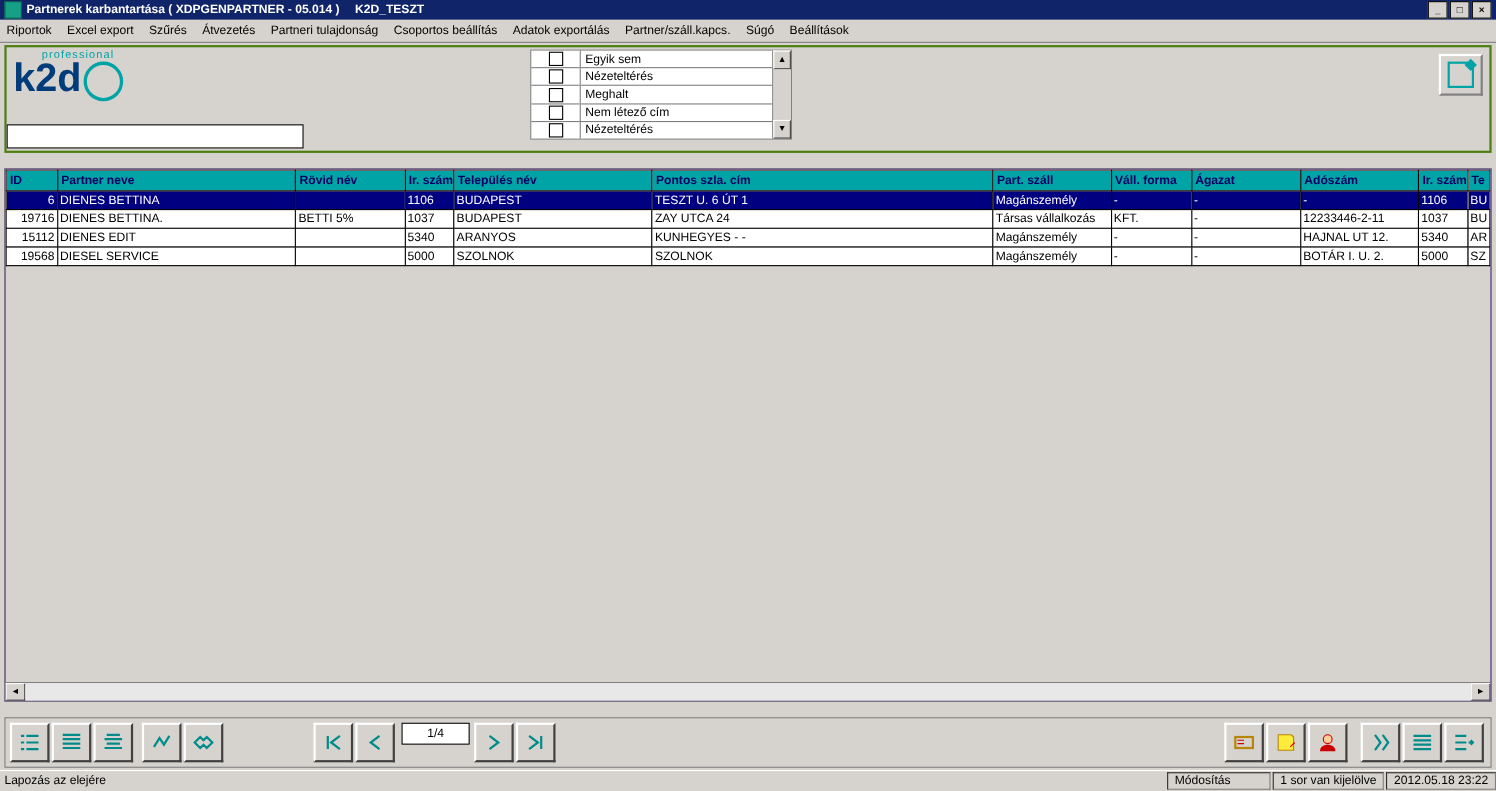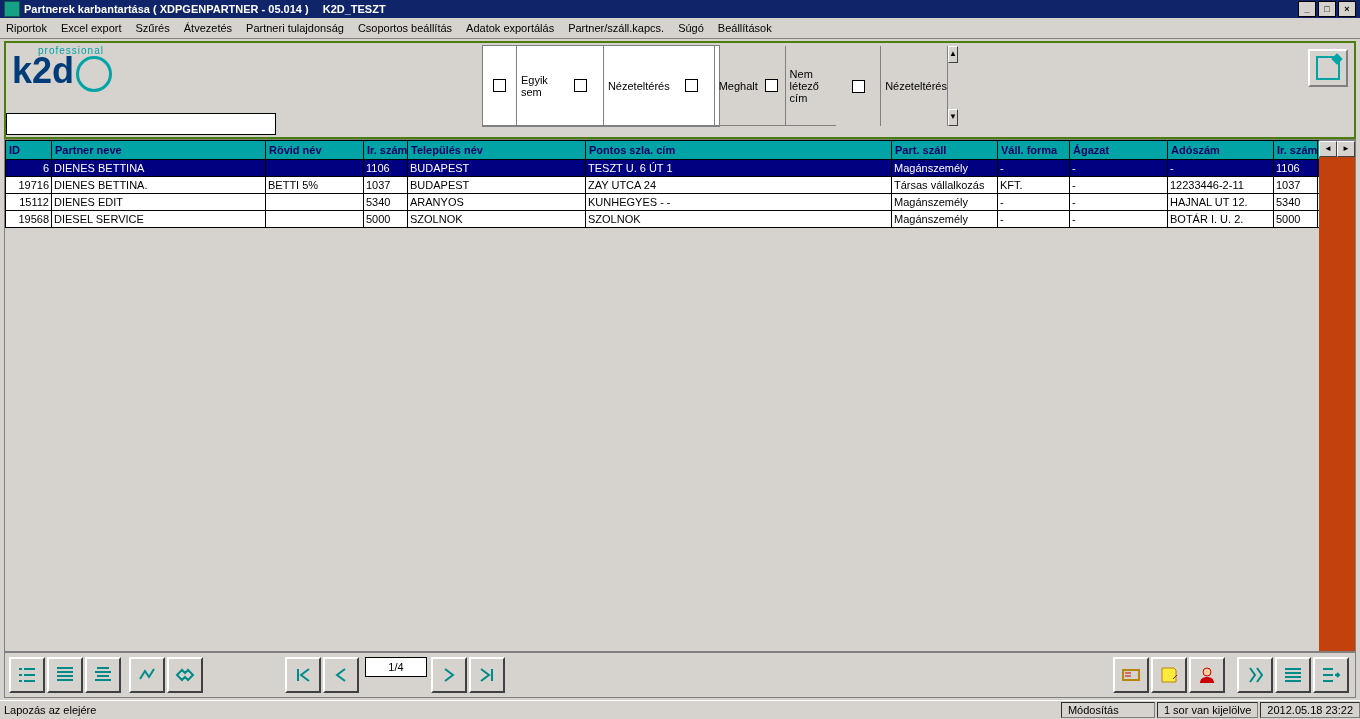--- a/index.html
+++ b/index.html
@@ -12,34 +12,34 @@
 .winbtn{width:16px;height:14px;background:#d6d3ce;border:1px solid #000;margin-left:2px;display:flex;align-items:center;justify-content:center;font-size:9px;font-weight:bold;color:#000}
 .menubar{height:20px;background:#d6d3ce;border-bottom:1px solid #808080;display:flex;align-items:center;padding:0 6px}
 .menubar span{margin-right:14px;cursor:default}
 .toparea{position:relative;height:94px;border:2px solid #4d7c0f;margin:2px 4px 0 4px;background:#d6d3ce}
 .logo{position:absolute;left:6px;top:2px}
 .logo .prof{color:#00a4a6;font-size:10px;letter-spacing:1px;margin-left:26px}
 .logo .k2d{font-size:36px;font-weight:bold;color:#003b7a;line-height:30px;display:flex;}
 .logo .k2d .circ{width:30px;height:30px;border:3px solid #00a4a6;border-radius:50%;margin-left:2px;display:inline-block;position:relative}
 .filterbox{position:absolute;left:0;top:70px;width:264px;height:18px;border:1px solid #000;background:#fff}
 .listbox{position:absolute;left:476px;top:2px;width:236px;height:80px;border:1px solid #808080;background:#fff;display:flex}
-.listrows{flex:1;display:flex;flex-direction:row}
+.listrows{flex:1;display:flex;flex-direction:column}
 .listrow{flex:1;border-bottom:1px solid #808080;display:flex;align-items:center}
 .listrow:last-child{border-bottom:none}
 .listrow .chkcell{width:44px;border-right:1px solid #808080;height:100%;display:flex;align-items:center;justify-content:center}
 .listrow .chk{width:11px;height:11px;border:1px solid #000;background:#fff}
 .listrow .lab{padding-left:4px}
 .listscroll{width:16px;background:#d6d3ce;border-left:1px solid #808080;display:flex;flex-direction:column}
 .sbtn{height:15px;border:1px solid #fff;border-right-color:#404040;border-bottom-color:#404040;background:#d6d3ce;font-size:8px;text-align:center;line-height:13px}
 .sfill{flex:1;background:#d6d3ce}
 .editbtn{position:absolute;right:6px;top:6px;width:36px;height:34px;border:2px solid #808080;border-top-color:#fff;border-left-color:#fff;background:#d6d3ce;display:flex;align-items:center;justify-content:center}
 .editbtn .sq{width:20px;height:20px;border:2px solid #00a4a6;position:relative}
 .editbtn .sq:after{content:"";position:absolute;right:-3px;top:-3px;width:8px;height:8px;background:#00a4a6;transform:rotate(45deg)}
 
-.gridwrap{flex:1;margin:0 4px;border:1px solid #808080;background:#c2410c;display:flex;flex-direction:row;overflow:hidden}
+.gridwrap{flex:1;margin:14px 4px;border:1px solid #808080;background:#4c1d95;display:flex;flex-direction:column;overflow:hidden}
 .grid{flex:1;overflow:hidden;background:#d6d3ce}
 table.dg{border-collapse:collapse;width:100%;table-layout:fixed}
 table.dg th{background:#00a4a6;color:#000064;font-weight:bold;text-align:left;padding:1px 3px;border:1px solid #000;height:16px;font-size:11px;white-space:nowrap;overflow:hidden}
 table.dg td{border:1px solid #000;padding:0 2px;height:16px;background:#fff;white-space:nowrap;overflow:hidden;font-size:11px}
 tr.sel td{background:#000080;color:#fff}
 tr.sel td.idcell{background:#000080;color:#fff}
 td.idcell{background:#f4a460;text-align:right;padding-right:2px}
 td.idcell.selid{background:#000080;color:#fff}
 td.num{}
 .hscroll{height:16px;background:#d6d3ce;display:flex;border-top:1px solid #808080}

